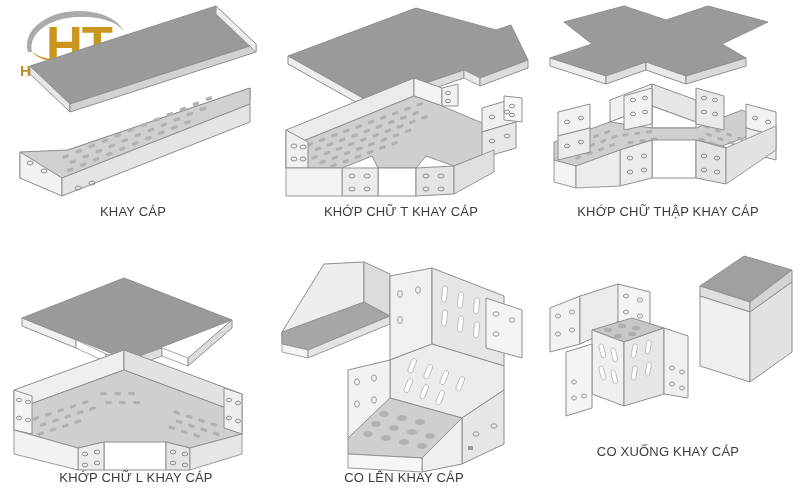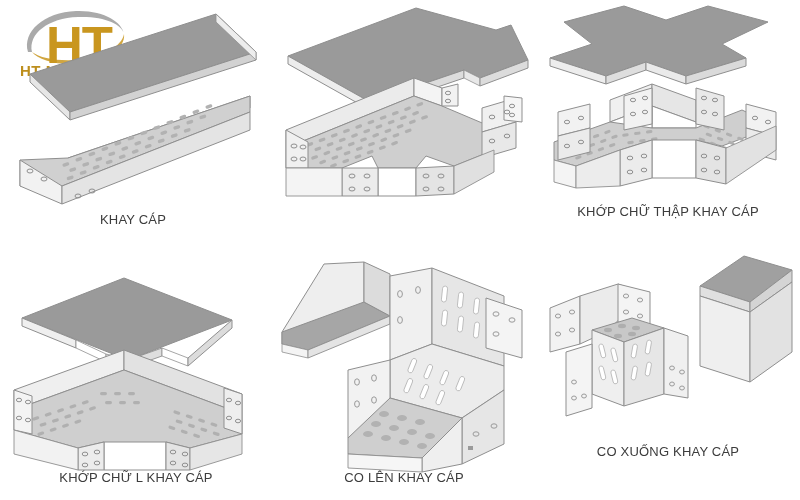--- a/index.html
+++ b/index.html
@@ -38,21 +38,21 @@
 
   <div class="logo">
     <svg width="120" height="78" viewBox="0 0 120 78">
       <path d="M10 46 C4 26 26 6 58 5 C86 4 104 16 106 28 C104 18 86 10 60 11 C30 12 10 28 14 46 Z" fill="#9b9b9b" opacity=".85"></path>
       <path d="M106 28 C108 42 88 56 58 58 C36 59 20 53 14 46 C22 52 38 55 57 54 C85 52 104 40 106 28 Z" fill="#c9961f" opacity=".85"></path>
     </svg>
     <div class="logo-ht">HT</div>
     <div class="logo-txt">HT NEXTECH</div>
   </div>
 
-  <div class="cell" style="left:0;top:8px;width:266px;height:230px;">
+  <div class="cell" style="left:0;top:0;width:266px;height:230px;">
     <svg class="art" width="266" height="205" viewBox="0 0 266 205">
 
       <g>
         <polygon points="30,66 216,6 256,44 70,104" fill="#9a9a9a" stroke="#8f8f8f" stroke-width="1"></polygon>
         <polygon points="30,66 70,104 70,112 30,74" fill="#e6e6e6" stroke="#8f8f8f" stroke-width="1"></polygon>
         <polygon points="70,104 256,44 256,52 70,112" fill="#d2d2d2" stroke="#8f8f8f" stroke-width="1"></polygon>
         <polygon points="216,6 256,44 256,52 216,14" fill="#ededed" stroke="#8f8f8f" stroke-width=".8"></polygon>
       </g>
 
       <g>
@@ -231,20 +231,21 @@
           <ellipse cx="226" cy="141" rx="2.8" ry="1.9"></ellipse>
             <ellipse cx="241" cy="136" rx="2.8" ry="1.9"></ellipse>
           <ellipse cx="246" cy="106" rx="2.6" ry="1.8"></ellipse>
             <ellipse cx="246" cy="115" rx="2.6" ry="1.8"></ellipse>
         </g>
 
         <polygon points="20,168 76,168 76,196 20,196" fill="#f4f4f4" stroke="#8f8f8f" stroke-width=".9"></polygon>
         <polygon points="188,166 228,150 228,172 188,194" fill="#e0e0e0" stroke="#8f8f8f" stroke-width=".9"></polygon>
       </g>
     </svg>
+    <div class="caption" style="top:204px;">KHỚP CHỮ T KHAY CÁP</div>
   </div>
 
   <div class="cell" style="left:0;top:258px;width:272px;height:242px;">
     <svg class="art" width="272" height="215" viewBox="0 0 272 215">
       <g>
         <polygon points="22,60 124,20 232,62 128,102" fill="#9a9a9a" stroke="#8f8f8f" stroke-width="1"></polygon>
         <polygon points="22,60 76,82 76,90 22,68" fill="#efefef" stroke="#8f8f8f" stroke-width="1"></polygon>
         <polygon points="76,82 106,96 106,104 76,90" fill="#ffffff" stroke="#8f8f8f" stroke-width=".8"></polygon>
         <polygon points="106,96 128,102 128,110 106,104" fill="#e8e8e8" stroke="#8f8f8f" stroke-width=".8"></polygon>
         <polygon points="128,102 162,90 162,98 128,110" fill="#dedede" stroke="#8f8f8f" stroke-width=".9"></polygon>

